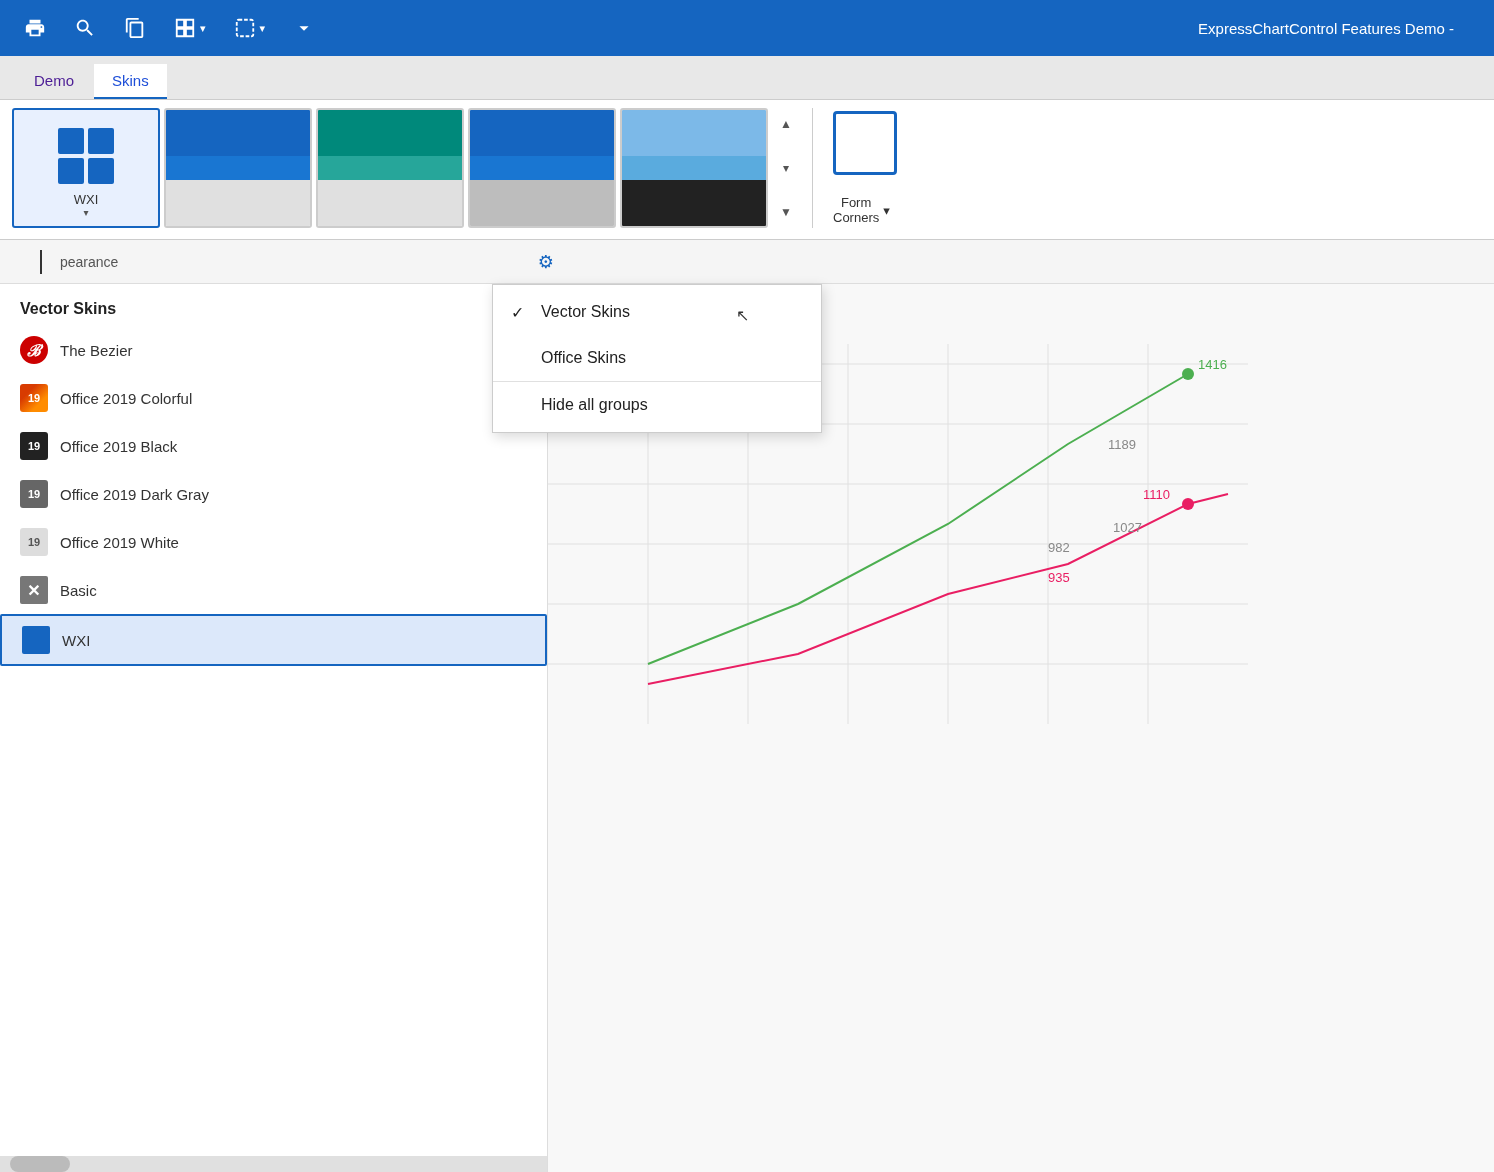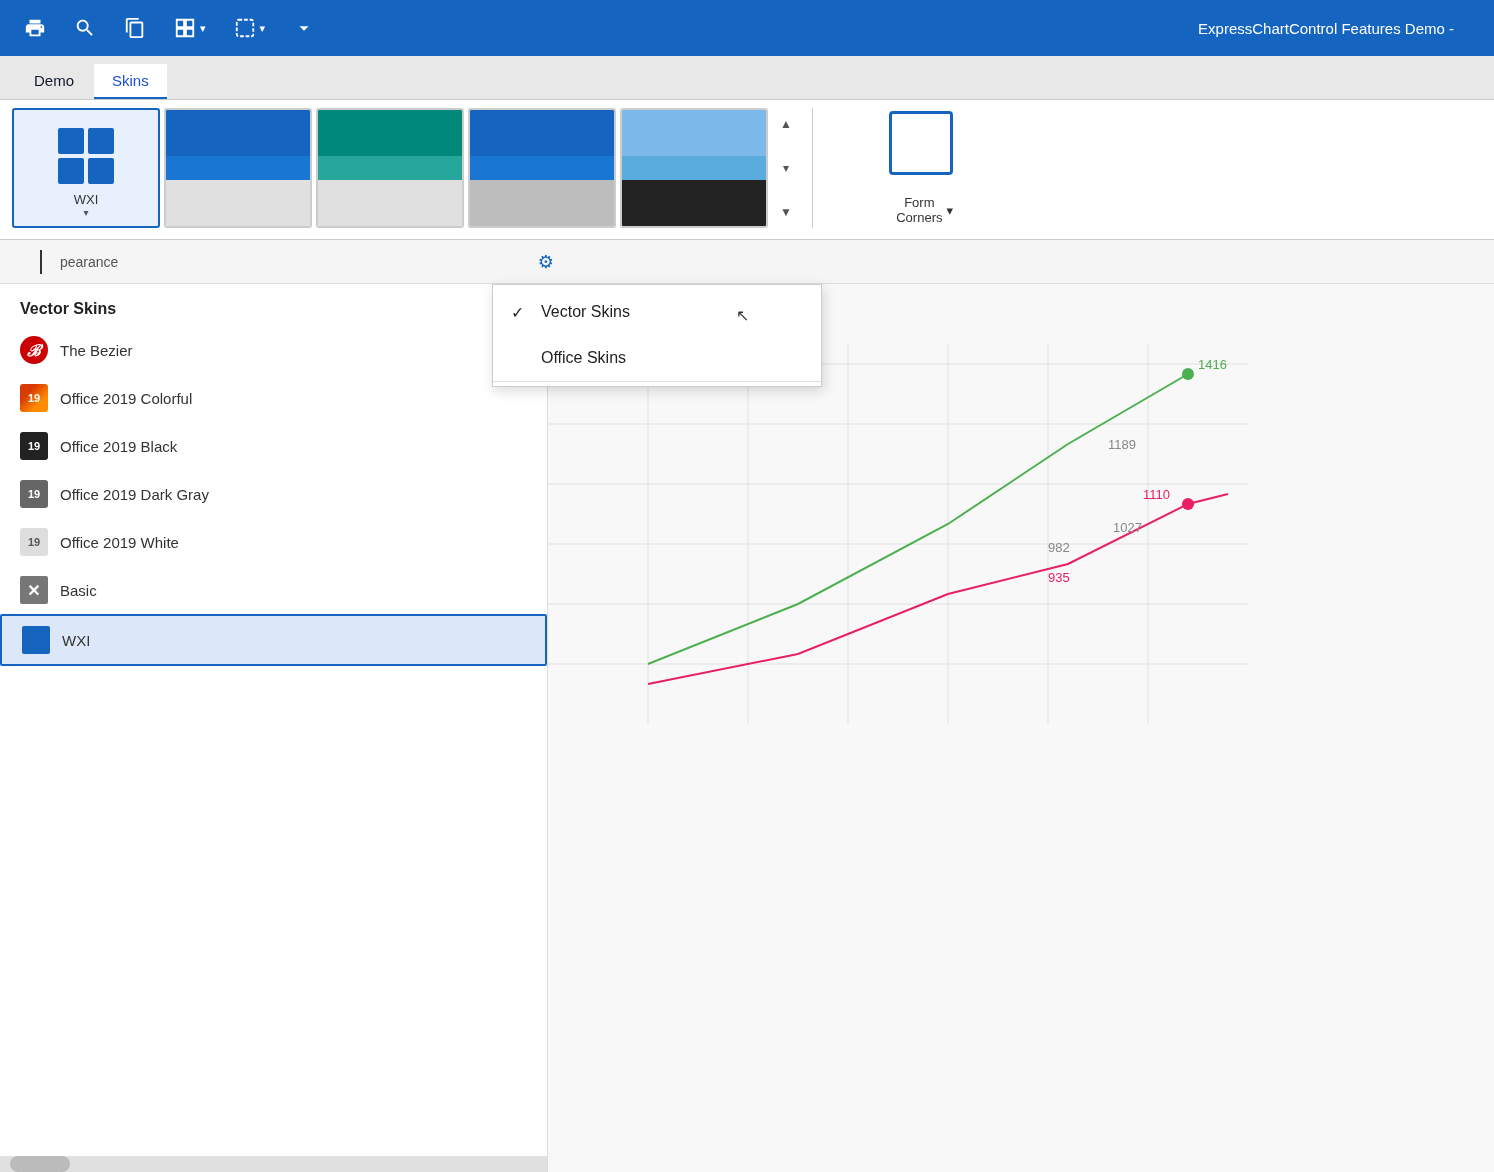--- a/index.html
+++ b/index.html
@@ -43,21 +43,21 @@
       height: 44px;
       display: flex;
       align-items: flex-end;
       padding: 0 16px;
       border-bottom: 1px solid #ccc;
     }
     .tab {
       padding: 8px 18px;
       font-size: 15px;
       cursor: pointer;
-      color: #0f172a;
+      color: #4c1d95;
       border-bottom: 2px solid transparent;
       margin-right: 2px;
     }
     .tab.active {
       color: #1d4ed8;
       border-bottom: 2px solid #1565c0;
       background: white;
     }
 
     
@@ -152,21 +152,21 @@
       color: #555;
       font-size: 12px;
     }
 
     
     .form-corners-section {
       width: 120px;
       height: 120px;
       display: flex;
       flex-direction: column;
-      align-items: flex-end;
+      align-items: flex-start;
       justify-content: center;
       gap: 20px;
       margin-left: 8px;
     }
     .corner-icon {
       width: 64px;
       height: 64px;
       border: 3px solid #1565c0;
       border-radius: 4px;
       background: white;
@@ -505,20 +505,21 @@
 
     <div style="position:absolute;bottom:0;left:0;right:0;height:16px;background:#e0e0e0;">
       <div style="width:60px;height:100%;background:#bbb;border-radius:8px;margin-left:10px;"></div>
     </div>
   </div>
 
   <div class="dropdown-menu">
     <div class="dropdown-item checked">Vector Skins</div>
     <div class="dropdown-item">Office Skins</div>
     <div class="dropdown-divider"></div>
+    <div class="dropdown-item">Hide all groups</div>
   </div>
 
   <div class="cursor-arrow" style="left:736px;top:22px;">↖</div>
 
   <div class="chart-area">
     <div class="chart-title">e Population Proje</div>
 
     <svg width="100%" height="100%" style="position:absolute;top:0;left:0;">
 
       <line x1="0" y1="80" x2="700" y2="80" stroke="#e0e0e0" stroke-width="1"></line>

